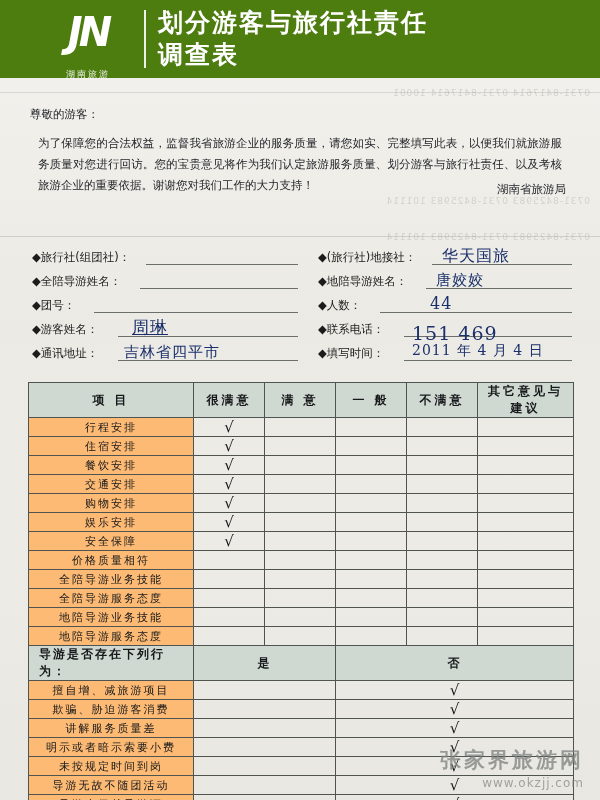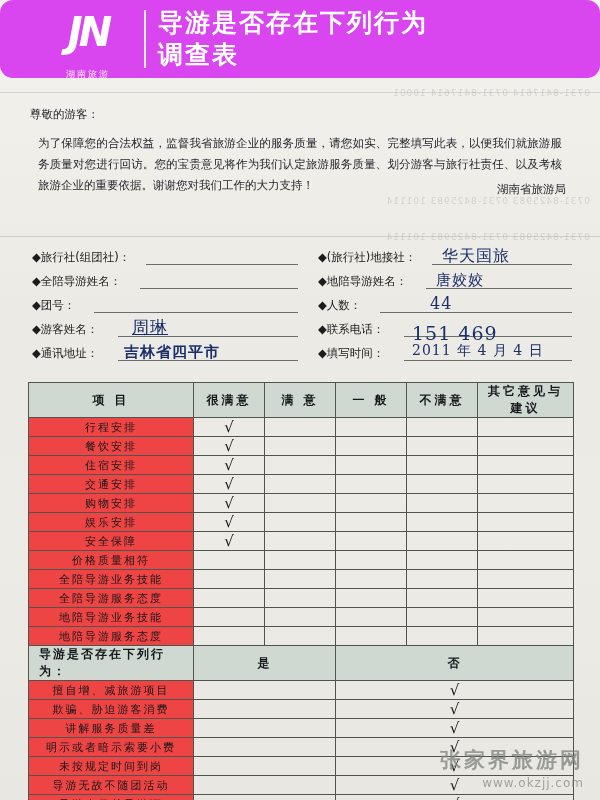--- a/index.html
+++ b/index.html
@@ -24,23 +24,22 @@
     opacity:.55;
     letter-spacing:1px;
     transform:scaleX(-1);
     white-space:nowrap;
     overflow:hidden;
     pointer-events:none;
   }
   
   .header{
     position:absolute;left:0;top:0;width:600px;height:78px;
-    background:#d946ef;
+    background:#4d7c0f;
     overflow:hidden;
-    border-radius:13px;
   }
   .header .logo{
     position:absolute;left:40px;top:8px;width:96px;height:58px;
     color:#ffffff;
     font-size:40px;font-weight:bold;font-style:italic;
     letter-spacing:-4px;
     line-height:48px;
     text-align:center;
   }
   .header .logo small{
@@ -98,21 +97,21 @@
     color:#16181a;
   }
   .tbl .hdr td{
     background:#cfd8d1;
     font-weight:bold;
     font-size:12px;
     letter-spacing:3px;
     height:22px;
   }
   .tbl .item{
-    background:#ef4444;
+    background:#fdba74;
     text-align:center;
     letter-spacing:2px;
     width:150px;
   }
   .tbl .subhdr td{
     background:#cfd8d1;
     font-weight:bold;
     font-size:12px;
     letter-spacing:2px;
     height:22px;
@@ -148,21 +147,21 @@
 
 <div class="fold2"></div>
 <div class="fold"></div>
 
 <div class="header">
   <div class="logo">
     <span>JN</span>
     <small>湖南旅游</small>
   </div>
   <div class="divider"></div>
-  <div class="title1">导游是否存在下列行为</div>
+  <div class="title1">划分游客与旅行社责任</div>
   <div class="title2">调查表</div>
 </div>
 
 <div class="intro">
   <div class="salut">尊敬的游客：</div>
   <p>为了保障您的合法权益，监督我省旅游企业的服务质量，请您如实、完整填写此表，以便我们就旅游服务质量对您进行回访。您的宝贵意见将作为我们认定旅游服务质量、划分游客与旅行社责任、以及考核旅游企业的重要依据。谢谢您对我们工作的大力支持！</p>
 </div>
 <div class="signoff">湖南省旅游局</div>
 
 <div class="fields">
@@ -175,21 +174,21 @@
 
   <div class="fld" style="left:4px;top:48px;">◆团号：</div>
   <div class="fldline" style="left:66px;top:62px;width:204px;"></div>
 
   <div class="fld" style="left:4px;top:72px;">◆游客姓名：</div>
   <div class="fldline" style="left:90px;top:86px;width:180px;"></div>
   <div class="hand" style="left:104px;top:66px;font-size:17px;text-decoration:underline;">周琳</div>
 
   <div class="fld" style="left:4px;top:96px;">◆通讯地址：</div>
   <div class="fldline" style="left:90px;top:110px;width:180px;"></div>
-  <div class="hand" style="left:96px;top:93px;font-size:15px;font-weight:bold;">吉林省四平市</div>
+  <div class="hand" style="left:96px;top:93px;font-size:15px;">吉林省四平市</div>
 
   <div class="fld" style="left:290px;top:0px;">◆(旅行社)地接社：</div>
   <div class="fldline" style="left:404px;top:14px;width:140px;"></div>
   <div class="hand" style="left:414px;top:-4px;font-size:16px;">华天国旅</div>
 
   <div class="fld" style="left:290px;top:24px;">◆地陪导游姓名：</div>
   <div class="fldline" style="left:398px;top:38px;width:146px;"></div>
   <div class="hand" style="left:408px;top:21px;font-size:15px;">唐姣姣</div>
 
   <div class="fld" style="left:290px;top:48px;">◆人数：</div>
@@ -218,29 +217,29 @@
 
     <tr>
         <td class="item">行程安排</td>
         <td class="chk">√</td>
         <td class="chk"></td>
         <td class="chk"></td>
         <td class="chk"></td>
         <td></td>
       </tr>
     <tr>
+        <td class="item">住宿安排</td>
+        <td class="chk">√</td>
+        <td class="chk"></td>
+        <td class="chk"></td>
+        <td class="chk"></td>
+        <td></td>
+      </tr>
+    <tr>
         <td class="item">餐饮安排</td>
-        <td class="chk">√</td>
-        <td class="chk"></td>
-        <td class="chk"></td>
-        <td class="chk"></td>
-        <td></td>
-      </tr>
-    <tr>
-        <td class="item">住宿安排</td>
         <td class="chk">√</td>
         <td class="chk"></td>
         <td class="chk"></td>
         <td class="chk"></td>
         <td></td>
       </tr>
     <tr>
         <td class="item">交通安排</td>
         <td class="chk">√</td>
         <td class="chk"></td>

